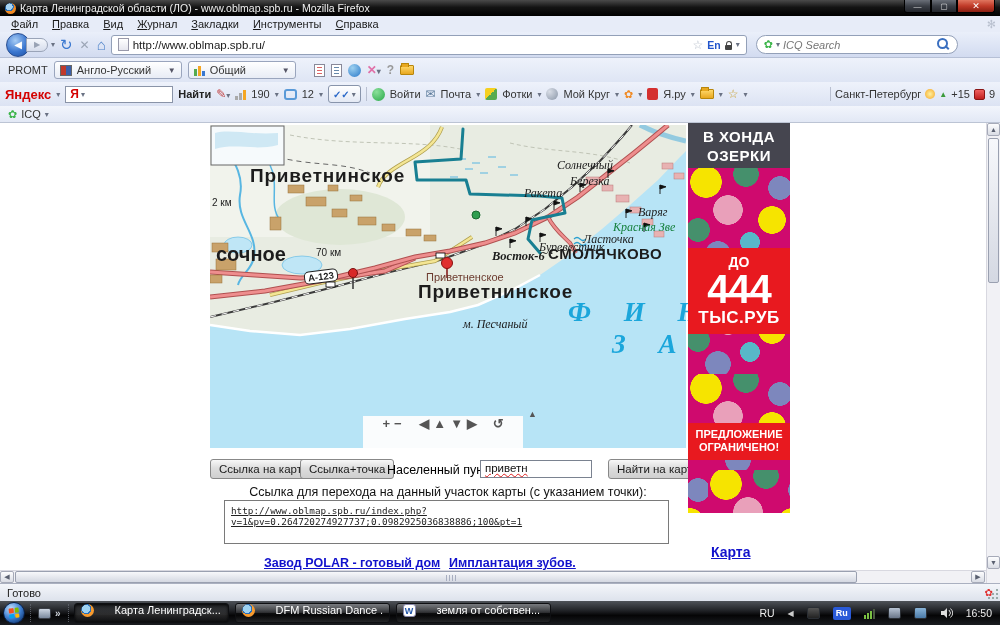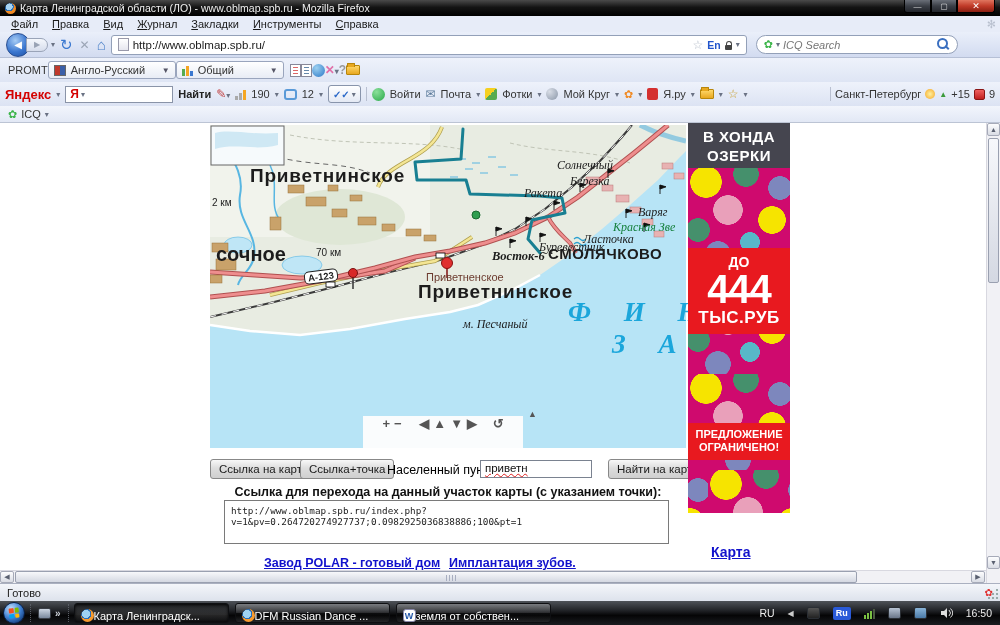--- a/index.html
+++ b/index.html
@@ -28,21 +28,21 @@
 .urlbar{flex:1;max-width:636px;height:20px;background:#fff;border:1px solid #93a0b8;border-radius:3px;display:flex;align-items:center;gap:4px;padding:0 6px;font-size:11.5px;color:#1a1a1a}
 .docicon{width:11px;height:13px;background:linear-gradient(#fff,#e6e6ee);border:1px solid #99a;flex:none}
 .lock{width:7px;height:5px;background:#444;border-radius:1px;position:relative;margin-top:5px;flex:none}
 .lock::before{content:"";position:absolute;width:4px;height:4px;border:1px solid #444;border-bottom:none;border-radius:3px 3px 0 0;left:1px;top:-4px}
 .searchbar{width:202px;height:19px;background:#fff;border:1px solid #93a0b8;border-radius:10px;display:flex;align-items:center;gap:3px;padding:0 7px;flex:none;margin-left:6px}
 .searchbar input{border:none;outline:none;flex:1;font-style:italic;color:#8a8f99;font-size:11px;font-family:inherit;background:transparent;min-width:0}
 .mag{width:13px;height:13px;position:relative;flex:none}
 .mag::before{content:"";position:absolute;width:7px;height:7px;border:2px solid #3a6fc0;border-radius:50%;left:0;top:0}
 .mag::after{content:"";position:absolute;width:2px;height:5px;background:#3a6fc0;transform:rotate(-45deg);left:9px;top:7px}
 
-#promtbar{height:24px;background:linear-gradient(#eef2fb,#dee5f4);display:flex;align-items:center;padding:0 8px;color:#333}
+#promtbar{height:24px;background:linear-gradient(#eef2fb,#dee5f4);display:flex;align-items:center;gap:6px;padding:0 8px;color:#333}
 #yandexbar{height:24px;background:linear-gradient(#eef2fb,#dce3f3);display:flex;align-items:center;gap:5px;padding:5px 5px;color:#333}
 #icqbar{height:17px;background:linear-gradient(#f2f5fc,#e2e8f5);display:flex;align-items:center;gap:4px;padding:0 8px;border-bottom:1px solid #bcc4d4;color:#333}
 .select{background:linear-gradient(#fff,#e8ecf5);border:1px solid #9aa5bd;border-radius:3px;height:18px;display:flex;align-items:center;padding:0 5px;gap:5px;font-size:11px}
 .select .arr{margin-left:auto;color:#556;font-size:8px}
 .ic-book{width:12px;height:11px;background:linear-gradient(90deg,#c0392b 50%,#3a5fa8 50%);border:1px solid #666;flex:none}
 .ic-bars{display:flex;align-items:flex-end;gap:1px;height:11px;flex:none}
 .ic-bars i{width:3px;display:block}
 .ic-doc{width:11px;height:13px;background:#fff;border:1px solid #889;position:relative;display:inline-block}
 .ic-doc::after{content:"";position:absolute;inset:2px;background:repeating-linear-gradient(var(--c,#d66) 0 1px,transparent 1px 3px)}
 .ic-globe{width:13px;height:13px;border-radius:50%;background:radial-gradient(circle at 35% 30%,#9cd0f0,#2a78c8);display:inline-block}
@@ -70,23 +70,23 @@
 .ml-sm{font-size:10px}
 .gulf{font-family:"Liberation Serif",serif;font-style:italic;font-weight:bold;font-size:27px;color:#1ba6db;word-spacing:22px;letter-spacing:2px}
 .roadsign{border:1.5px solid #222;background:#fff;border-radius:5px;padding:0 3px;font-size:9.5px;font-weight:bold;transform:rotate(-7deg)}
 .mapctl{position:absolute;left:153px;top:291px;width:160px;height:32px;background:rgba(253,253,253,.96);text-align:center}
 .mapctl .row{font-size:13px;color:#555;font-weight:bold;line-height:16px}
 .mapctl .row span{padding:0 2px}
 .mapctl .cap{font-size:9.3px;color:#222;line-height:11px}
 .btn{position:absolute;height:20px;background:linear-gradient(#f8f8f8,#ddd 45%,#cfcfcf);border:1px solid #888;border-radius:3px;font-size:11.5px;color:#1a1a1a;padding:0 8px;font-family:inherit}
 .finput{position:absolute;width:112px;height:18px;border:1px solid #7a8290;background:#fff;font-size:11.5px;padding:1px 4px;color:#111}
 .finput span{text-decoration:underline wavy #e02020 1px}
-.share-h{position:absolute;font-weight:bold;font-size:12.5px;color:#111;text-align:center}
+.share-h{position:absolute;font-weight:normal;font-size:12.5px;color:#111;text-align:center}
 .sharebox{position:absolute;border:1px solid #7a7a7a;background:#fff;font-family:"DejaVu Sans Mono",monospace;font-size:9.3px;color:#222;padding:4px 6px}
-.sharebox span{}
+.sharebox span{text-decoration:underline}
 .blink{position:absolute;color:#1111cc;font-weight:bold;text-decoration:underline;font-size:12.5px}
 
 #ad{position:absolute;left:688px;top:0;width:102px;height:390px;cursor:pointer}
 .ad-head{background:#45454f;color:#fff;font-weight:bold;font-size:15px;text-align:center;line-height:19px;padding-top:4px;height:45px;letter-spacing:.5px}
 .circles{background-color:#cf0a6e;background-image:radial-gradient(circle 16px at 18px 14px,#f6e400 97%,transparent),radial-gradient(circle 13px at 58px 6px,#45906c 97%,transparent),radial-gradient(circle 12px at 92px 20px,#7d87bd 97%,transparent),radial-gradient(circle 15px at 40px 42px,#e9a0ba 97%,transparent),radial-gradient(circle 14px at 84px 52px,#f6e400 97%,transparent),radial-gradient(circle 12px at 10px 62px,#45906c 97%,transparent),radial-gradient(circle 10px at 62px 74px,#58b8c8 97%,transparent),radial-gradient(circle 13px at 30px 86px,#7d87bd 97%,transparent);background-size:102px 96px}
 .ad-red{background:#e8191f;color:#fff;text-align:center;font-weight:bold}
 #ad .upto{font-size:14px;padding-top:6px}
 #ad .price{font-size:40px;line-height:38px;letter-spacing:-1px}
 #ad .units{font-size:17px;letter-spacing:.5px}
 #ad .offer{font-size:11px;line-height:13px;padding-top:5px}
@@ -103,21 +103,21 @@
 
 #taskbar{height:24px;background:linear-gradient(#4e5258,#202226 40%,#050506 60%,#1a1c20);display:flex;align-items:center;padding:0 3px;gap:5px}
 .orb{width:22px;height:22px;border-radius:50%;background:radial-gradient(circle at 35% 28%,#bfe0ff,#3e7ed0 50%,#123a75 85%);border:1px solid #0a1f45;display:flex;align-items:center;justify-content:center;flex:none}
 .winflag{width:10px;height:10px;display:grid;grid-template-columns:1fr 1fr;gap:1px;transform:rotate(-6deg)}
 .winflag i{border-radius:1px}
 .winflag i:nth-child(1){background:#f25022}.winflag i:nth-child(2){background:#7fba00}.winflag i:nth-child(3){background:#00a4ef}.winflag i:nth-child(4){background:#ffb900}
 .ql{display:flex;align-items:center;gap:4px;padding:0 7px;border-left:1px dotted #5a5e66;border-right:1px dotted #5a5e66;height:18px}
 .ql .mon{width:13px;height:11px;background:linear-gradient(#cdd6e2,#7a889c);border:1px solid #3a3e46;border-radius:2px}
 .ql .chev{color:#cfd4dc;font-size:10px;font-weight:bold}
 #task-items{display:flex;gap:6px}
-.task{width:155px;height:20px;border-radius:3px;border:1px solid #0e0f12;background:linear-gradient(rgba(255,255,255,.30),rgba(255,255,255,.10) 48%,rgba(0,0,0,.28) 52%,rgba(255,255,255,.07));display:flex;align-items:flex-end;gap:0;padding:0 6px;color:#fff;font-size:11px;overflow:hidden}
+.task{width:155px;height:20px;border-radius:3px;border:1px solid #0e0f12;background:linear-gradient(rgba(255,255,255,.30),rgba(255,255,255,.10) 48%,rgba(0,0,0,.28) 52%,rgba(255,255,255,.07));display:flex;align-items:flex-start;gap:21px;padding:0 6px;color:#fff;font-size:11px;overflow:hidden}
 .task-active{background:linear-gradient(rgba(0,0,0,.5),rgba(255,255,255,.14) 60%,rgba(0,0,0,.32));box-shadow:inset 0 1px 3px rgba(0,0,0,.85)}
 .tlabel{white-space:nowrap;overflow:hidden}
 .ticon{width:13px;height:13px;flex:none;border-radius:3px}
 .ticon-firefox{border-radius:50%;background:radial-gradient(circle at 40% 38%,#9ed2f2 0 36%,#2a6fb8 37% 46%,#f79a2e 47% 100%)}
 .ticon-word{background:#fff;border:1px solid #88a;color:#2255a8;font-weight:bold;font-size:9px;display:flex;align-items:center;justify-content:center}
 .ticon-word::after{content:"W"}
 #tray{margin-left:auto;display:flex;align-items:center;gap:13px;padding:0 5px;color:#eee;font-size:10.5px}
 .punto{background:#2a5ad8;color:#fff;font-weight:bold;font-size:9px;padding:0 3px;border-radius:2px;height:13px;display:flex;align-items:center}
 .sigbars{display:flex;align-items:flex-end;gap:1px;height:11px}
 .sigbars i{width:2px;background:#7ac143;display:block}

